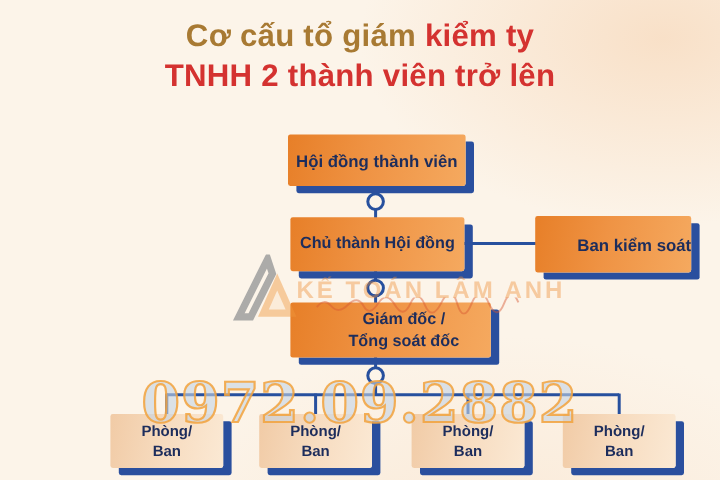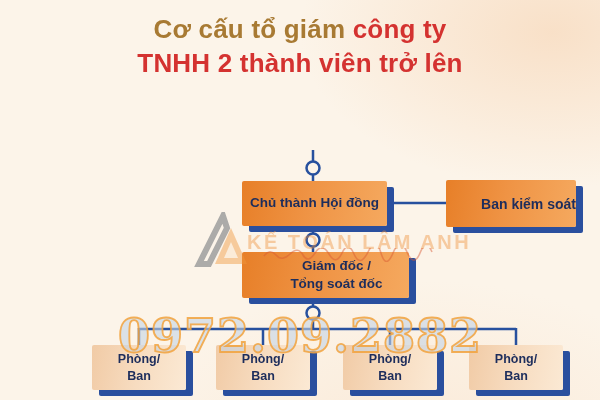--- a/index.html
+++ b/index.html
@@ -34,21 +34,21 @@
     font-size:20px;font-weight:bold;letter-spacing:2.5px;
     color:rgba(238,142,58,.42);white-space:nowrap;
   }
 </style>
 </head>
 <body>
 
 <div class="stage">
 
   <div class="title">
-    <div><span class="t-brown">Cơ cấu tổ giám</span><span>&nbsp;</span><span class="t-red">công ty</span></div>
+    <div><span class="t-brown">Cơ cấu tổ giám</span><span>&nbsp;</span><span class="t-red">kiểm ty</span></div>
     <div class="t-red">TNHH 2 thành viên trở lên</div>
   </div>
 
   <svg class="layer" width="600" height="400" style="z-index:1">
     <g stroke="#27509e" stroke-width="2.5" fill="none">
       <line x1="313" y1="150" x2="313" y2="186"></line>
       <line x1="313" y1="221" x2="313" y2="257"></line>
       <line x1="385" y1="203" x2="449" y2="203"></line>
       <line x1="313" y1="295" x2="313" y2="329"></line>
       <line x1="139" y1="329" x2="516" y2="329"></line>
@@ -57,20 +57,23 @@
       <line x1="390" y1="328" x2="390" y2="349"></line>
       <line x1="516" y1="328" x2="516" y2="349"></line>
     </g>
     <g fill="#fcf4e9" stroke="#27509e" stroke-width="2.5">
       <circle cx="313" cy="168" r="6.5"></circle>
       <circle cx="313" cy="240" r="6.5"></circle>
       <circle cx="313" cy="313" r="6.5"></circle>
     </g>
   </svg>
 
+  <div class="obox bx-council">
+    <span>Hội đồng thành viên</span>
+  </div>
 
   <div class="obox bx-chairman">
     <span>Chủ thành Hội đồng</span>
   </div>
 
   <div class="obox bx-control">
     <span>Ban kiểm soát</span>
   </div>
 
   <div class="obox bx-director">

